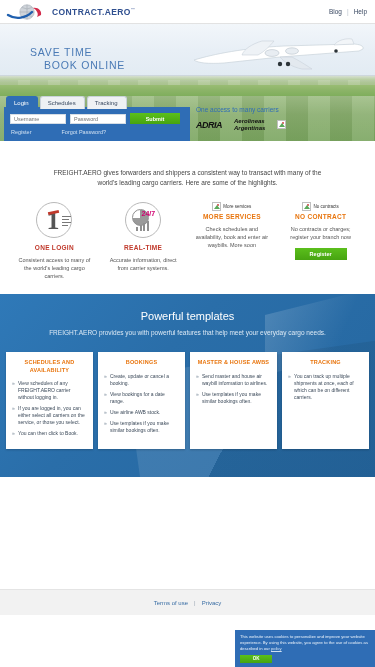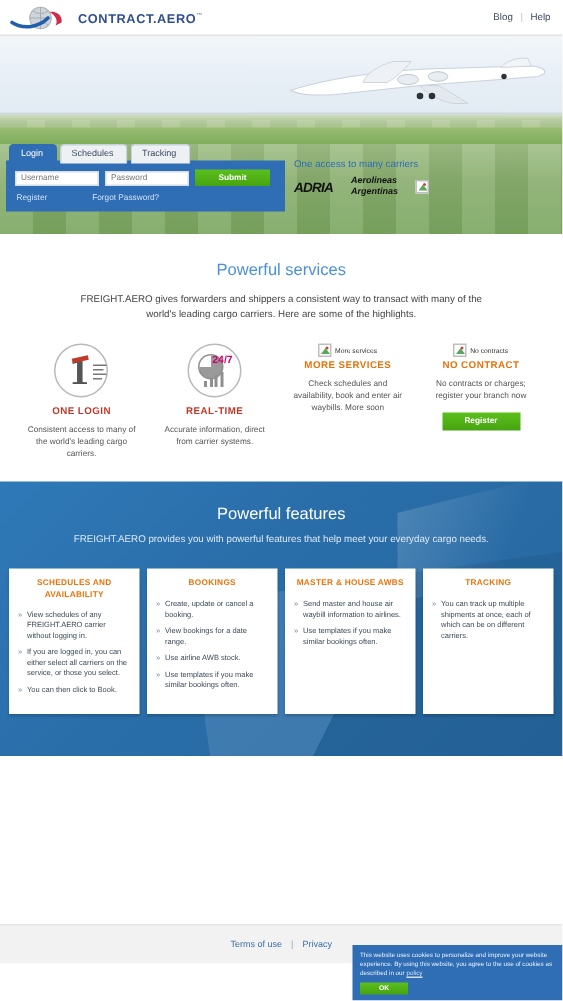--- a/index.html
+++ b/index.html
@@ -58,21 +58,21 @@
     position: absolute; left: 30px; top: 22px;
     color: #4a7ab5; font-size: 10.5px; letter-spacing: .8px; line-height: 13px;
   }
   .hero-text .l2 { padding-left: 14px; }
   .plane {
     position: absolute; right: 6px; top: 14px; width: 185px; height: 34px;
   }
 
   
   .loginstrip {
-    position: relative; height: 60px;
+    position: relative; height: 45px;
     background: linear-gradient(180deg,#9fbe86 0%,#88ad6d 40%,#7aa55f 100%);
     overflow: hidden;
   }
   .loginstrip .strip-blur {
     position:absolute; inset:0;
     background: repeating-linear-gradient(90deg, rgba(255,255,255,.10) 0 22px, rgba(0,0,0,.04) 22px 44px);
   }
   .tabs {
     position: absolute; left: 6px; top: 0; display: flex; gap: 2px; z-index: 3;
   }
@@ -282,20 +282,24 @@
       <path d="M58 17 C60 11, 68 6, 78 3 L90 3 C86 8, 80 14, 74 17 Z" fill="#eef2f6" stroke="#c9d2da" stroke-width="0.6"></path>
       <path d="M96 19 C100 24, 108 29, 118 31 L128 31 C122 27, 114 22, 108 19 Z" fill="#e3e9ef" stroke="#c9d2da" stroke-width="0.6"></path>
       <path d="M150 7 C154 2, 162 0, 168 1 L170 6 Z" fill="#f2f5f8" stroke="#c9d2da" stroke-width="0.6"></path>
       <ellipse cx="88" cy="15" rx="7" ry="3.4" fill="#e8edf2" stroke="#b9c2cb" stroke-width="0.6"></ellipse>
       <ellipse cx="108" cy="13" rx="6.5" ry="3.2" fill="#e8edf2" stroke="#b9c2cb" stroke-width="0.6"></ellipse>
       <circle cx="96" cy="26" r="2.2" fill="#2b3338"></circle>
       <circle cx="104" cy="26" r="2.2" fill="#2b3338"></circle>
       <circle cx="152" cy="13" r="1.8" fill="#2b3338"></circle>
     </svg>
   </span>
+  <div class="hero-text">
+    <div class="l1">SAVE TIME</div>
+    <div class="l2">BOOK ONLINE</div>
+  </div>
 </div>
 
 <div class="loginstrip">
   <div class="strip-blur"></div>
 
   <div class="tabs">
     <div class="tab active">Login</div>
     <div class="tab">Schedules</div>
     <div class="tab">Tracking</div>
   </div>
@@ -319,21 +323,20 @@
       <span class="carrier-aa">
         <span>Aerolineas</span><br>
         <span>Argentinas</span>
       </span>
       <span class="broken-img"></span>
     </div>
   </div>
 </div>
 
 <div class="services">
-  <h2>Powerful services</h2>
   <p class="lead">FREIGHT.AERO gives forwarders and shippers a consistent way to transact with many of the world's leading cargo carriers. Here are some of the highlights.</p>
 
   <div class="svc-grid">
 
     <div class="svc">
       <div class="svc-icon">
         <span class="ico-1">
           <span class="one">1</span>
           <span class="redcap"></span>
           <span class="rays">
@@ -382,21 +385,21 @@
       <div class="svc-title orange">NO CONTRACT</div>
       <div class="svc-desc">No contracts or charges; register your branch now</div>
       <button class="btn-register">Register</button>
     </div>
 
   </div>
 </div>
 
 <div class="features">
   <span class="wing"></span>
-  <h2>Powerful features</h2>
+  <h2>Powerful templates</h2>
   <p class="lead">FREIGHT.AERO provides you with powerful features that help meet your everyday cargo needs.</p>
 
   <div class="feat-grid">
 
     <div class="fcard">
       <h3>SCHEDULES AND AVAILABILITY</h3>
       <ul>
         <li>View schedules of any FREIGHT.AERO carrier without logging in.</li>
         <li>If you are logged in, you can either select all carriers on the service, or those you select.</li>
         <li>You can then click to Book.</li>

